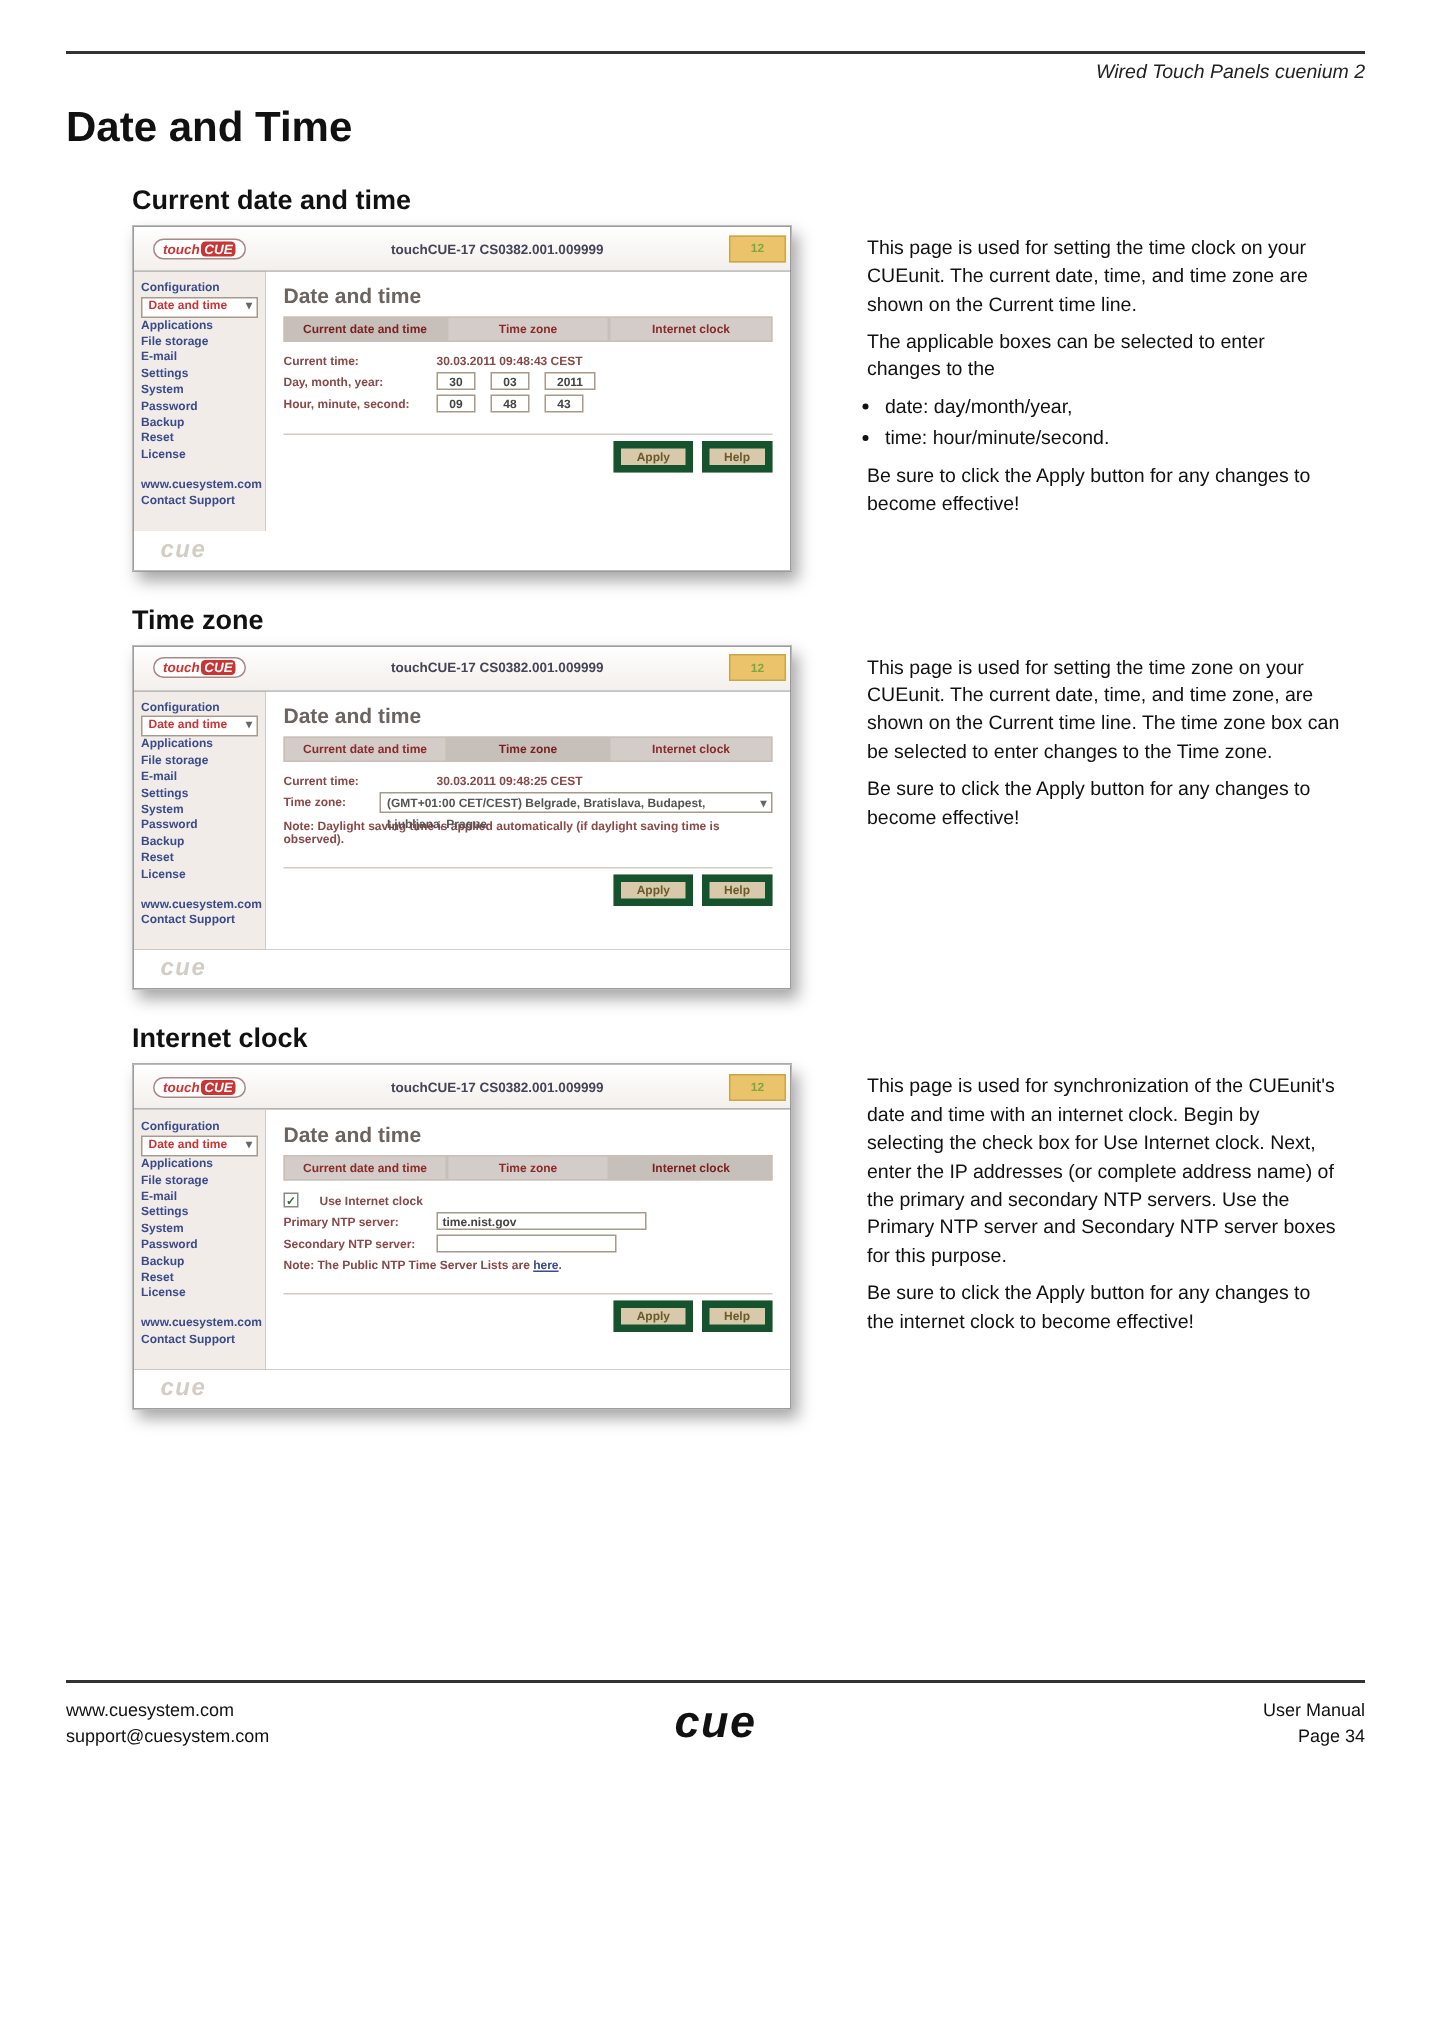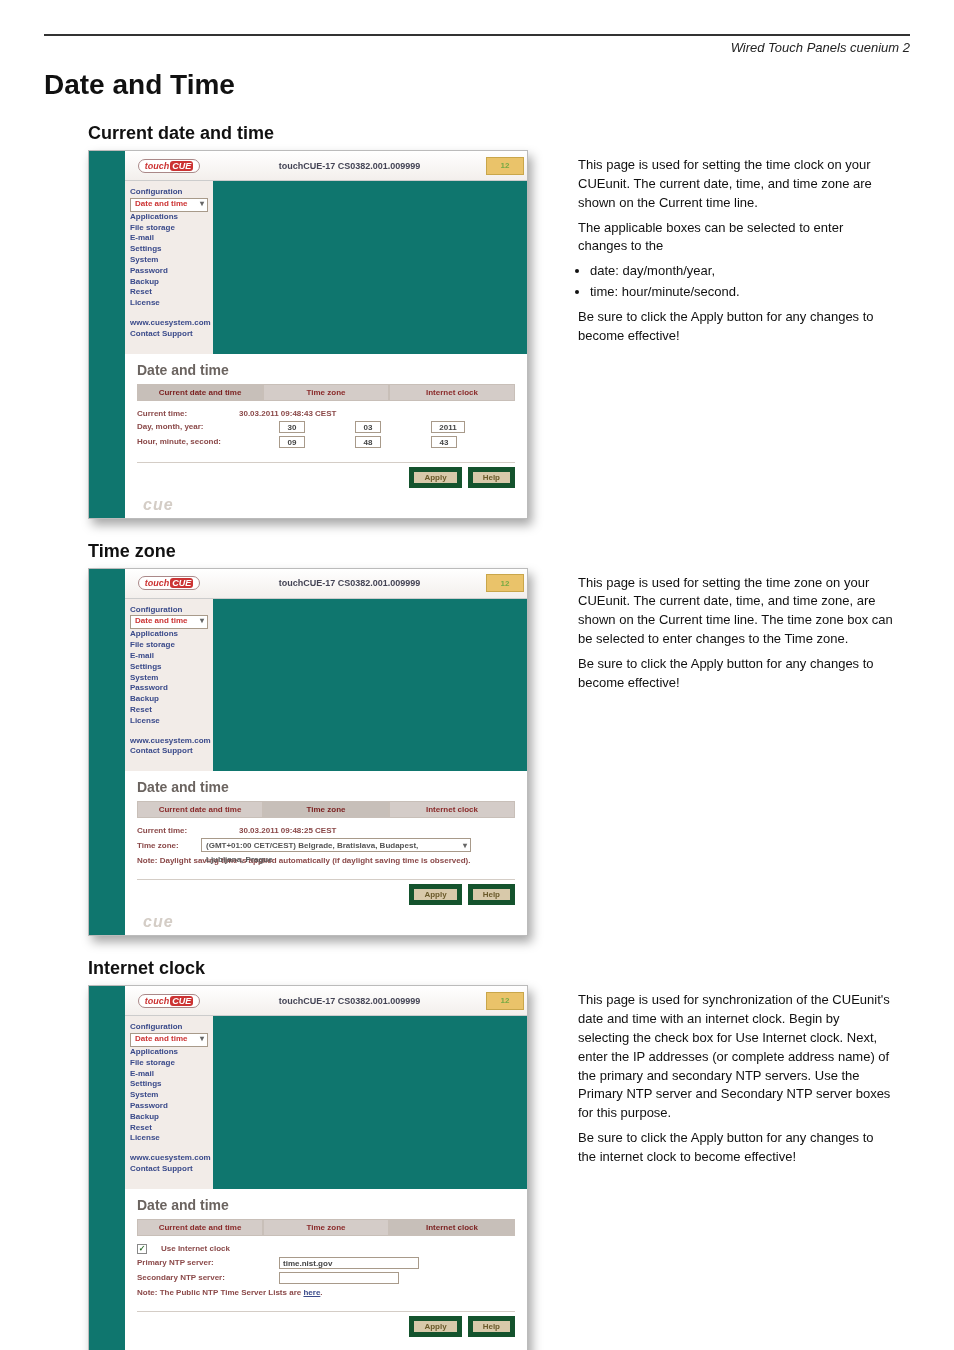--- a/index.html
+++ b/index.html
@@ -29,50 +29,49 @@
   .section { display:flex; gap:34px; margin: 6px 0 6px 44px; }
   .shot-col { width: 440px; flex:0 0 auto; }
   .text-col { flex:1; font-size: 13px; line-height: 1.45; }
   .text-col p { margin: 6px 16px; }
   .text-col ul { margin: 6px 0 6px 28px; padding:0; }
   .text-col li { margin: 2px 0; }
 
   
   .shot {
     border: 1px solid #bbb;
-    background: #0f766e;
+    background: #404040;
     box-shadow: 4px 6px 10px var(--shadow);
     display:flex; flex-direction:column;
     font-size: 9px;
     overflow:hidden;
-    padding-left:36px;
   }
   .shot-top { display:flex; align-items:center; height:30px; background: linear-gradient(#fff,#f3efec); border-bottom:1px solid #ccc;}
   .logo-box { width:88px; display:flex; align-items:center; justify-content:center;}
   .logo {
     background:#fff; border:1px solid #aa8888; border-radius:11px; padding:1px 6px;
     font-style: italic; font-weight:bold; color:var(--accent); font-size:9px;
   }
   .logo .hl { background: var(--accent); color:#fff; border-radius:3px; padding:0 2px; margin-left:1px;}
   .shot-title { flex:1; text-align:center; color:#445; font-weight:bold; font-size:9px;}
   .ver-badge { width:38px; height:18px; background:#eac36a; color:#7a4; border:1px solid #c9a64a; display:flex; align-items:center; justify-content:center; margin-right:3px; font-size:8px; font-weight:bold;}
-  .shot-body { display:flex; min-height:150px;flex-direction:column;}
+  .shot-body { display:flex; min-height:150px;}
   .sidebar { width:88px; background: var(--sidebar-bg); padding:6px 5px; display:flex; flex-direction:column; gap:1px;}
   .sidebar .grp { margin-bottom:8px;}
   .sidebar a { display:block; color:#3a4a8a; font-weight:bold; font-size:8px; text-decoration:none; line-height:1.35; }
   .sidebar a.sel { color: var(--accent); }
   .main { flex:1; background:#fff; padding:8px 12px 4px 12px; position:relative;}
   .main h3 { margin:0 0 6px 0; font-size:14px; color:#6b6460; font-weight:bold;}
   .tabs { display:flex; gap:0px; margin-bottom:8px;}
   .tab { flex:1; text-align:center; padding:3px 0; font-size:8px; font-weight:bold; background:var(--tab-grey); color:#8a2a2a; border:1px solid #c8bfb8;}
   .tab.active { background:var(--tab-active); color:#7a1f1f;}
   .kv { display:flex; align-items:center; gap:10px; margin:3px 0; color:#8a4848; font-size:8px; font-weight:bold;}
   .kv .lbl { min-width:92px; }
   .kv .val { color:#8a4848; font-weight:bold;}
-  .inp { width:26px; height:12px; border:1px solid #a89a8a; background:#fff; font-size:8px; text-align:center; line-height:12px; color:#444;margin-left:40px;}
+  .inp { width:26px; height:12px; border:1px solid #a89a8a; background:#fff; font-size:8px; text-align:center; line-height:12px; color:#444;}
   .sel { height:14px; border:1px solid #a89a8a; background:#fff; font-size:8px; padding:0 14px 0 4px; line-height:14px; color:#555; position:relative; flex:1; max-width:270px;}
   .sel::after{content:"▾"; position:absolute; right:3px; top:0; font-size:8px; color:#666;}
   .note { font-size:8px; color:#8a4848; margin-top:4px; font-weight:bold;}
   .note a { color:#3a4a8a; text-decoration:underline;}
   .chk { width:10px; height:10px; border:1px solid #888; background:#fff; display:inline-flex; align-items:center; justify-content:center; margin-right:4px; font-size:8px; color:#2a6a2a;}
   .btnbar { border-top:1px solid #d4cdc6; margin-top:14px; padding-top:4px; display:flex; justify-content:flex-end; gap:6px;}
   .btn { background:var(--btn-bg); border:5px solid #14532d; color:#6a5a2a; font-size:8px; padding:1px 10px; font-weight:bold;}
   .brand-bottom { height:26px; display:flex; align-items:center; padding-left:18px; background:#fff; }
   .brand-bottom span { font-style:italic; font-weight:bold; color:#d4cdc6; font-size:16px; letter-spacing:1px;}
 

